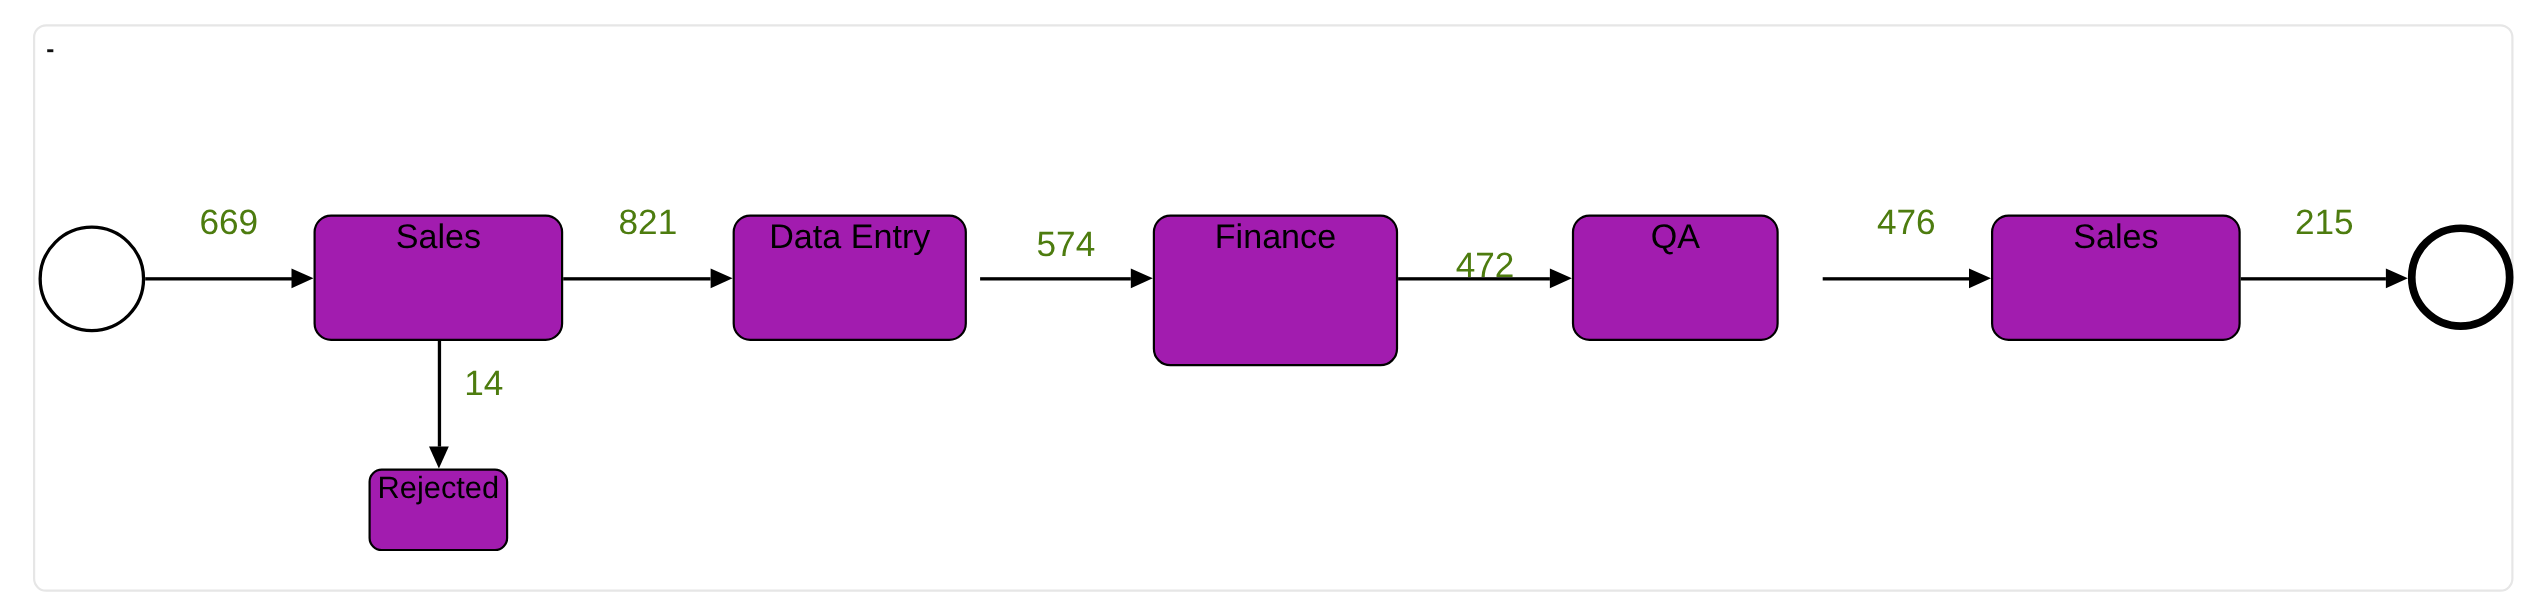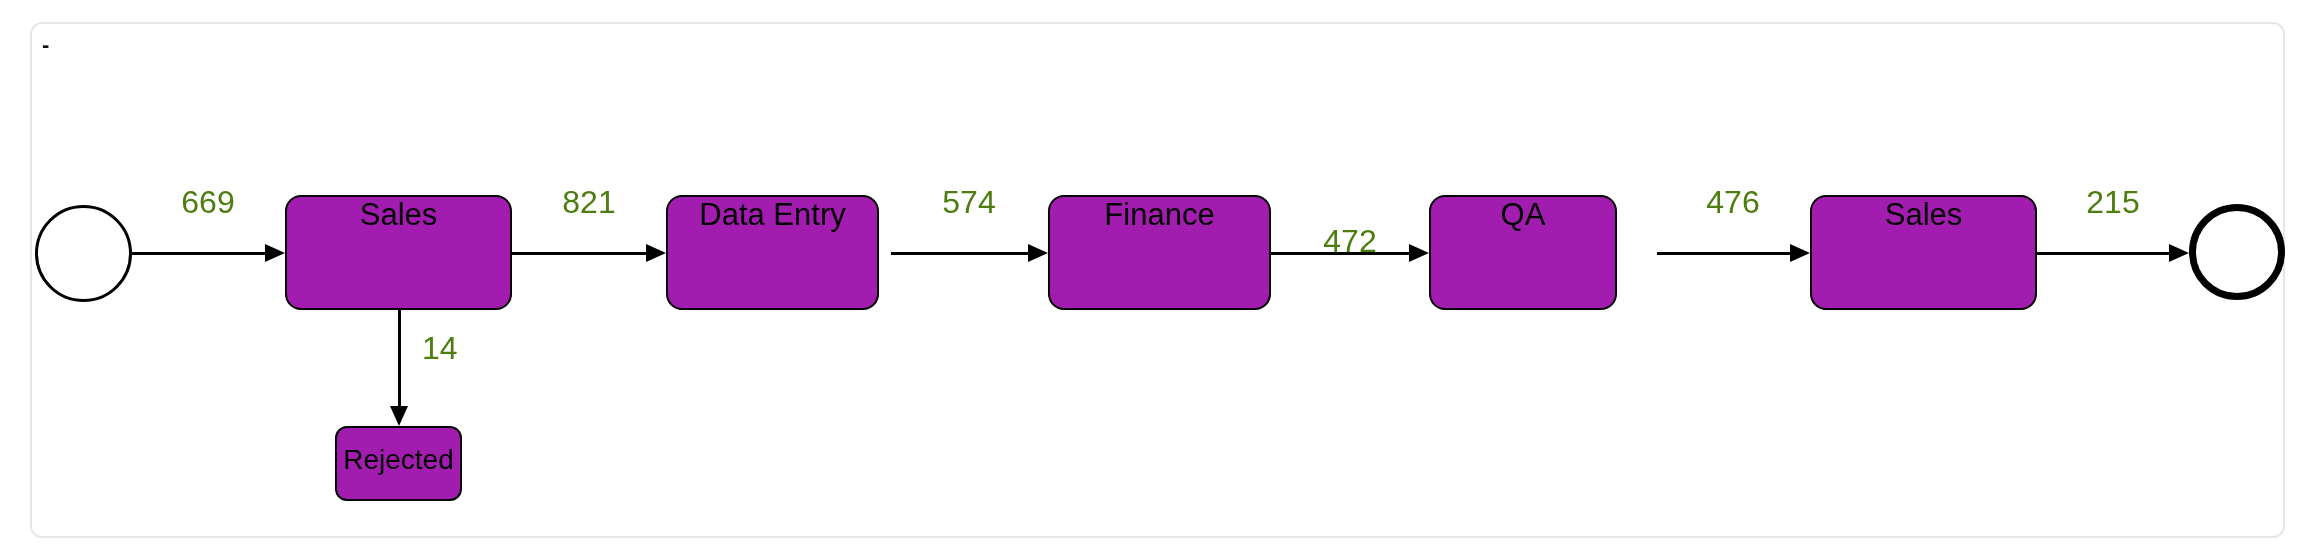--- a/index.html
+++ b/index.html
@@ -44,21 +44,21 @@
     display: flex;
     align-items: flex-start;
     justify-content: center;
   }
   .node-label {
     font-size: 31px;
     color: #000000;
     white-space: nowrap;
   }
   .node.small { border-radius: 12px; }
-  .node.small .node-label { font-size: 28px; margin-top: 16px; }
+  .node.small .node-label { font-size: 28px; }
   .event {
     position: absolute;
     box-sizing: border-box;
     background: #ffffff;
     border-radius: 50%;
   }
   .event.start { border: 3px solid #000000; }
   .event.end   { border: 7px solid #000000; }
   .edge-h {
     position: absolute;
@@ -121,23 +121,23 @@
     <div class="edge-h" style="left:480px; width:134px;"></div>
     <div class="arrow-r" style="left:614px;"></div>
     <div class="edge-label" style="left:557px;">821</div>
 
     <div class="node" style="left:634px; top:171px; width:213px; height:115px;">
       <span class="node-label">Data Entry</span>
     </div>
 
     <div class="edge-h" style="left:859px; width:137px;"></div>
     <div class="arrow-r" style="left:996px;"></div>
-    <div class="edge-label" style="left:937px;">574</div>
+    <div class="edge-label" style="left:937px;margin-top:20px;">574</div>
 
-    <div class="node" style="left:1016px; top:171px; width:223px; height:115px;">
+    <div class="node" style="left:1016px; top:171px; width:223px; height:138px;">
       <span class="node-label">Finance</span>
     </div>
 
     <div class="edge-h" style="left:1239px; width:138px;"></div>
     <div class="arrow-r" style="left:1377px;"></div>
     <div class="edge-label" style="left:1318px;margin-top:39px;">472</div>
 
     <div class="node" style="left:1397px; top:171px; width:188px; height:115px;">
       <span class="node-label">QA</span>
     </div>

